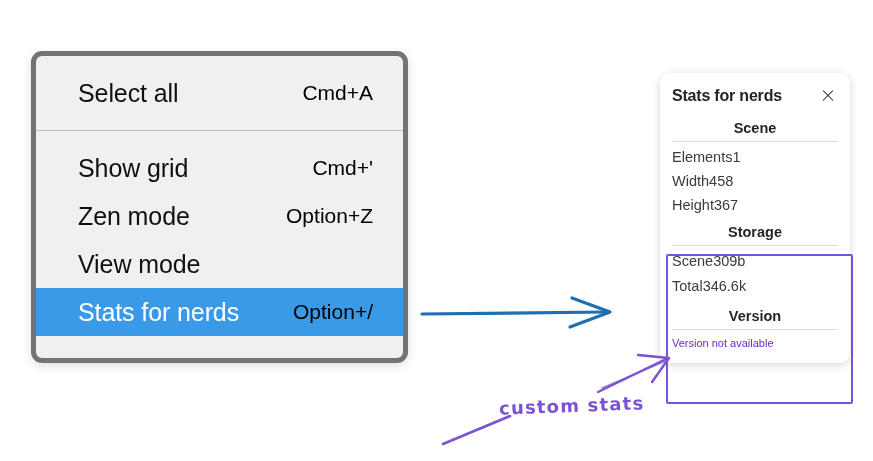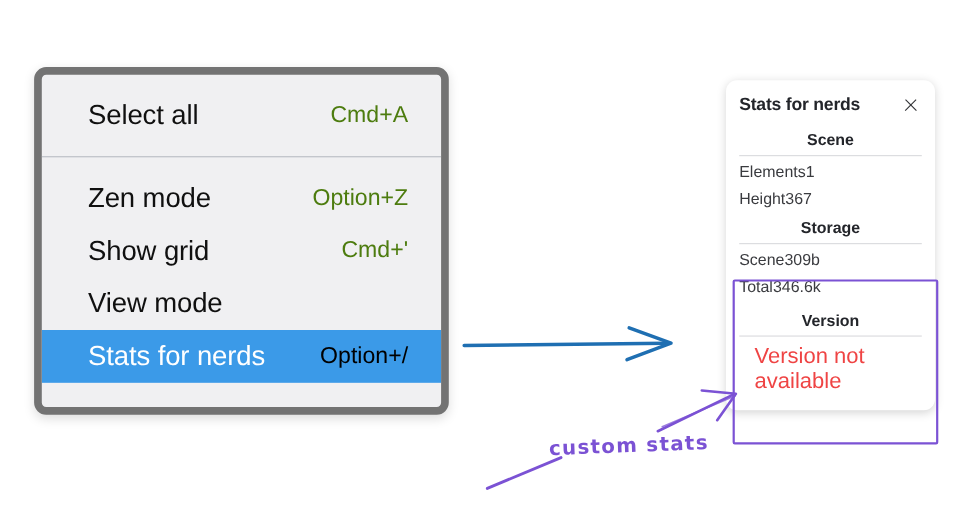--- a/index.html
+++ b/index.html
@@ -13,24 +13,24 @@
     position: relative;
     overflow: hidden;
     font-family: "Liberation Sans", sans-serif;
     -webkit-font-smoothing: antialiased;
   }
 
   
   #context-menu {
     position: absolute;
     left: 31px;
-    top: 61px;
+    top: 51px;
     width: 377px;
     background: #f0f0f2;
-    border: 7px solid #737373;
+    border: 5px solid #737373;
     border-radius: 11px;
     box-shadow: 0 3px 10px rgba(0,0,0,0.13);
     overflow: hidden;
     box-sizing: border-box;
   }
   .menu-pad-top { height: 13px; }
   .menu-pad-bottom { height: 22px; }
   .menu-group-sep {
     height: 1px;
     background: #b9bcc3;
@@ -46,21 +46,21 @@
     cursor: default;
   }
   .menu-row .label {
     font-size: 25px;
     color: #101010;
     letter-spacing: -0.1px;
     white-space: nowrap;
   }
   .menu-row .shortcut {
     font-size: 21px;
-    color: #4d7c0f;
+    color: #000000;
     white-space: nowrap;
   }
   .menu-row.selected {
     background: #3b9ae8;
   }
   .menu-row.selected .label { color: #ffffff; }
   .menu-row.selected .shortcut { color: #000000; }
 
   
   #stats-panel {
@@ -126,23 +126,22 @@
     align-items: baseline;
     padding: 3px 0;
     font-size: 14.5px;
     color: #3a3b3f;
     line-height: 1.25;
   }
   .kv .k { white-space: nowrap; }
   .kv .v { white-space: nowrap; }
   .one-line {
     padding: 4px 0 0 0;
-    font-size: 20px;
-    color: #ef4444;
-    margin-left: 14px;
+    font-size: 11px;
+    color: #6d28d9;
   }
 
   
   #custom-stats-outline {
     position: absolute;
     left: 666px;
     top: 254px;
     width: 187px;
     height: 150px;
     border: 2.2px solid #7b52d4;
@@ -178,26 +177,26 @@
   <div class="menu-row">
     <span class="label">Select all</span>
     <span class="shortcut">Cmd+A</span>
   </div>
 
   <div class="menu-pad-top"></div>
   <div class="menu-group-sep"></div>
   <div class="menu-pad-top"></div>
 
   <div class="menu-row">
+    <span class="label">Show grid</span>
+    <span class="shortcut">Cmd+'</span>
+  </div>
+  <div class="menu-row">
     <span class="label">Zen mode</span>
     <span class="shortcut">Option+Z</span>
-  </div>
-  <div class="menu-row">
-    <span class="label">Show grid</span>
-    <span class="shortcut">Cmd+'</span>
   </div>
   <div class="menu-row">
     <span class="label">View mode</span>
   </div>
   <div class="menu-row selected">
     <span class="label">Stats for nerds</span>
     <span class="shortcut">Option+/</span>
   </div>
 
   <div class="menu-pad-bottom"></div>
@@ -208,20 +207,24 @@
   <div class="stats-title-row">
     <span class="stats-title">Stats for nerds</span>
     <span class="close-icon"></span>
   </div>
 
   <div class="section-head">Scene</div>
   <div class="hr"></div>
   <div class="kv">
     <span class="k">Elements</span>
     <span class="v">1</span>
+  </div>
+  <div class="kv">
+    <span class="k">Width</span>
+    <span class="v">458</span>
   </div>
   <div class="kv">
     <span class="k">Height</span>
     <span class="v">367</span>
   </div>
 
   <div class="section-head" style="padding-top:7px">Storage</div>
   <div class="hr"></div>
   <div class="kv">
     <span class="k">Scene</span>

